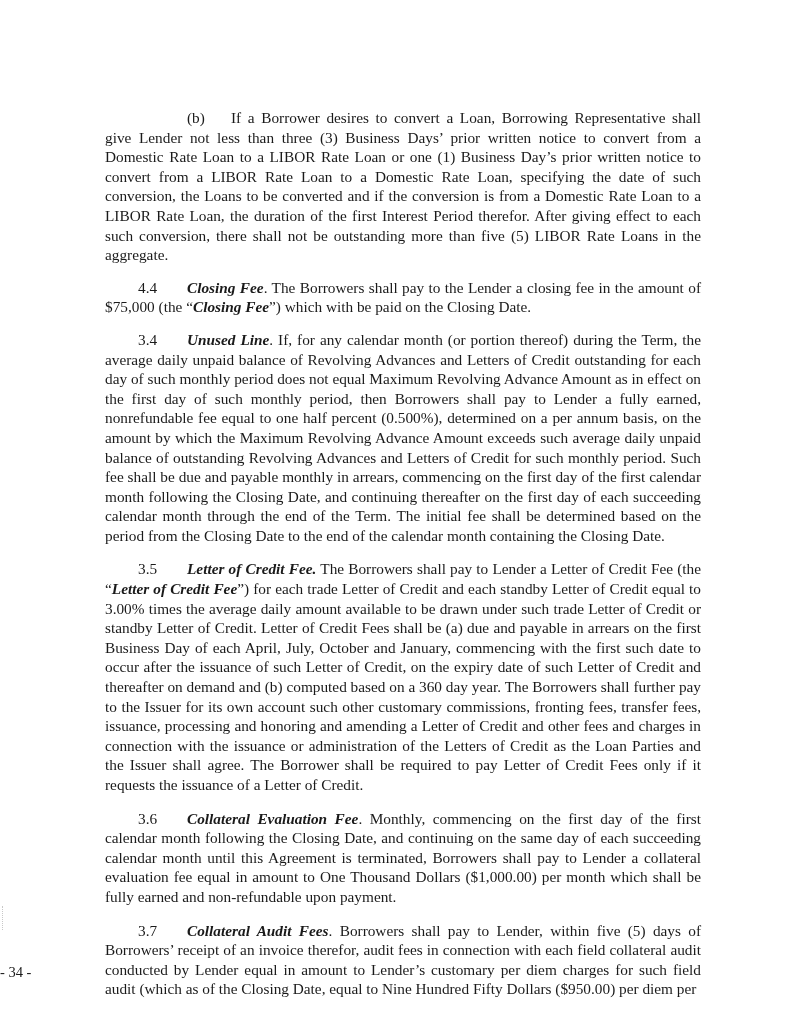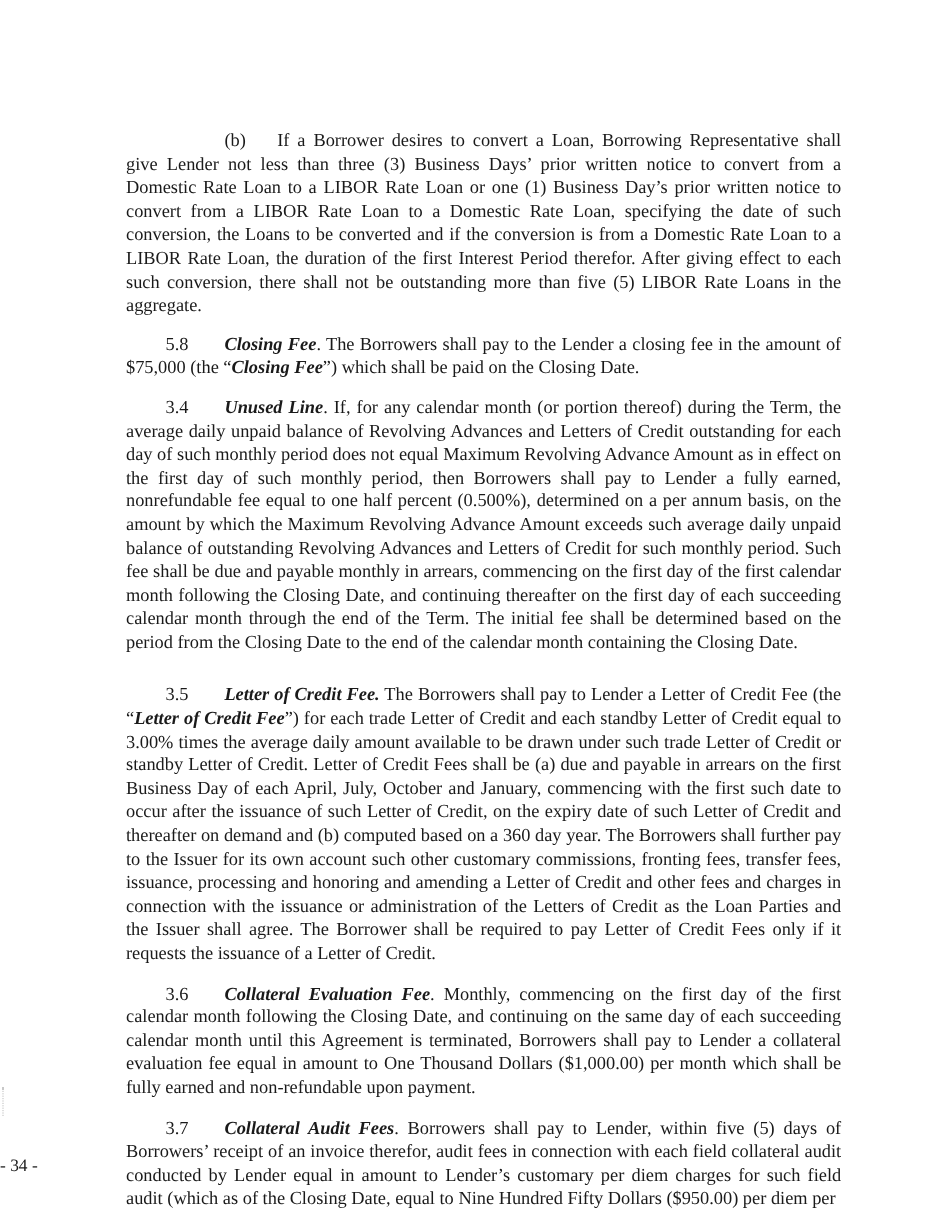--- a/index.html
+++ b/index.html
@@ -40,21 +40,21 @@
     .para .heading {
       font-weight: bold;
       font-style: italic;
     }
     .para .defterm {
       font-weight: bold;
       font-style: italic;
     }
     .p-b { margin-bottom: 13px; }
     .p-33 { margin-bottom: 13px; }
-    .p-34 { margin-bottom: 24px; }
+    .p-34 { margin-bottom: 14px; }
     .p-35 { }
     .p-36 { margin-bottom: 14px; margin-top: 10px; }
     .page-number {
       position: absolute;
       left: 0;
       width: 791px;
       top: 964px;
       font-size: 14.5px;
       font-family: "Liberation Serif", "DejaVu Serif", serif;
       color: #1a1a1a;
@@ -68,21 +68,21 @@
       border-left: 1px dotted #c8c8c8;
     }
   </style>
 </head>
 <body>
 
 <div class="page">
 
   <p class="para p-b"><span class="num sub">(b)</span><span>If a Borrower desires to convert a Loan, Borrowing Representative shall give Lender not less than three (3) Business Days’ prior written notice to convert from a Domestic Rate Loan to a LIBOR Rate Loan or one (1) Business Day’s prior written notice to convert from a LIBOR Rate Loan to a Domestic Rate Loan, specifying the date of such conversion, the Loans to be converted and if the conversion is from a Domestic Rate Loan to a LIBOR Rate Loan, the duration of the first Interest Period therefor.  After giving effect to each such conversion, there shall not be outstanding more than five (5) LIBOR Rate Loans in the aggregate.</span></p>
 
-  <p class="para p-33"><span class="num">5.8</span><span class="heading">Closing Fee</span><span>.  The Borrowers shall pay to the Lender a closing fee in the amount of $75,000 (the “</span><span class="defterm">Closing Fee</span><span>”) which shall be paid on the Closing Date.</span></p>
+  <p class="para p-33"><span class="num">4.4</span><span class="heading">Closing Fee</span><span>.  The Borrowers shall pay to the Lender a closing fee in the amount of $75,000 (the “</span><span class="defterm">Closing Fee</span><span>”) which with be paid on the Closing Date.</span></p>
 
   <p class="para p-34"><span class="num">3.4</span><span class="heading">Unused Line</span><span>.  If, for any calendar month (or portion thereof) during the Term, the average daily unpaid balance of Revolving Advances and Letters of Credit outstanding for each day of such monthly period does not equal Maximum Revolving Advance Amount as in effect on the first day of such monthly period, then Borrowers shall pay to Lender a fully earned, nonrefundable fee equal to one half percent (0.500%), determined on a per annum basis, on the amount by which the Maximum Revolving Advance Amount exceeds such average daily unpaid balance of outstanding Revolving Advances and Letters of Credit for such monthly period.  Such fee shall be due and payable monthly in arrears, commencing on the first day of the first calendar month following the Closing Date, and continuing thereafter on the first day of each succeeding calendar month through the end of the Term.  The initial fee shall be determined based on the period from the Closing Date to the end of the calendar month containing the Closing Date.</span></p>
 
   <p class="para p-35"><span class="num">3.5</span><span class="heading">Letter of Credit Fee.</span><span>  The Borrowers shall pay to Lender a Letter of Credit Fee (the “</span><span class="defterm">Letter of Credit Fee</span><span>”) for each trade Letter of Credit and each standby Letter of Credit equal to 3.00% times the average daily amount available to be drawn under such trade Letter of Credit or standby Letter of Credit.  Letter of Credit Fees shall be (a) due and payable in arrears on the first Business Day of each April, July, October and January, commencing with the first such date to occur after the issuance of such Letter of Credit, on the expiry date of such Letter of Credit and thereafter on demand and (b) computed based on a 360 day year.  The Borrowers shall further pay to the Issuer for its own account such other customary commissions, fronting fees, transfer fees, issuance, processing and honoring and amending a Letter of Credit and other fees and charges in connection with the issuance or administration of the Letters of Credit as the Loan Parties and the Issuer shall agree. The Borrower shall be required to pay Letter of Credit Fees only if it requests the issuance of a Letter of Credit.</span></p>
 
   <p class="para p-36"><span class="num">3.6</span><span class="heading">Collateral Evaluation Fee</span><span>.  Monthly, commencing on the first day of the first calendar month following the Closing Date, and continuing on the same day of each succeeding calendar month until this Agreement is terminated, Borrowers shall pay to Lender a collateral evaluation fee equal in amount to One Thousand Dollars ($1,000.00) per month which shall be fully earned and non-refundable upon payment.</span></p>
 
   <p class="para p-37"><span class="num">3.7</span><span class="heading">Collateral Audit Fees</span><span>.  Borrowers shall pay to Lender, within five (5) days of Borrowers’ receipt of an invoice therefor, audit fees in connection with each field collateral audit conducted by Lender equal in amount to Lender’s customary per diem charges for such field audit (which as of the Closing Date, equal to Nine Hundred Fifty Dollars ($950.00) per diem per</span></p>
 
 </div>

